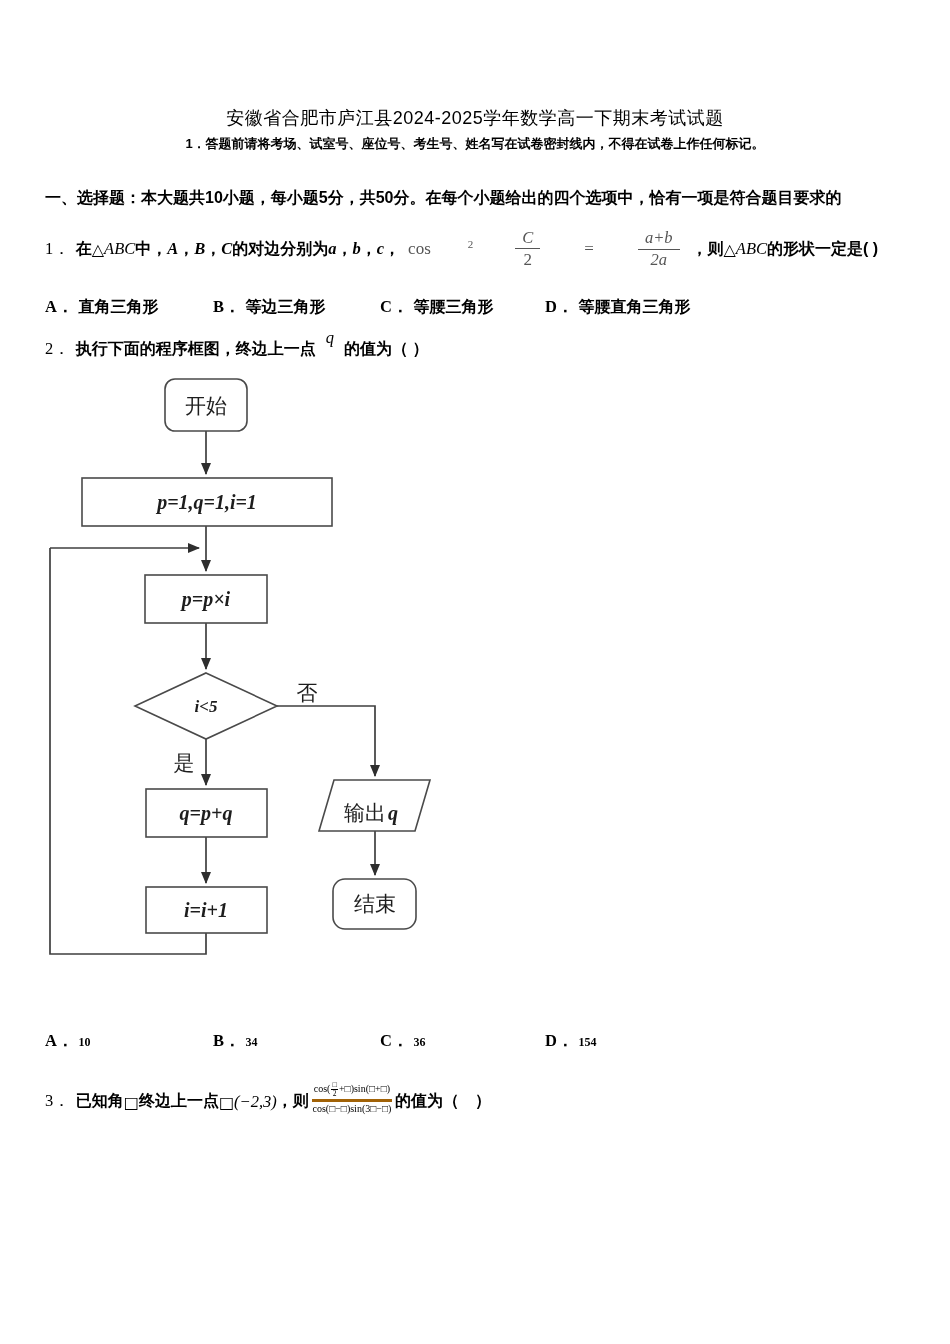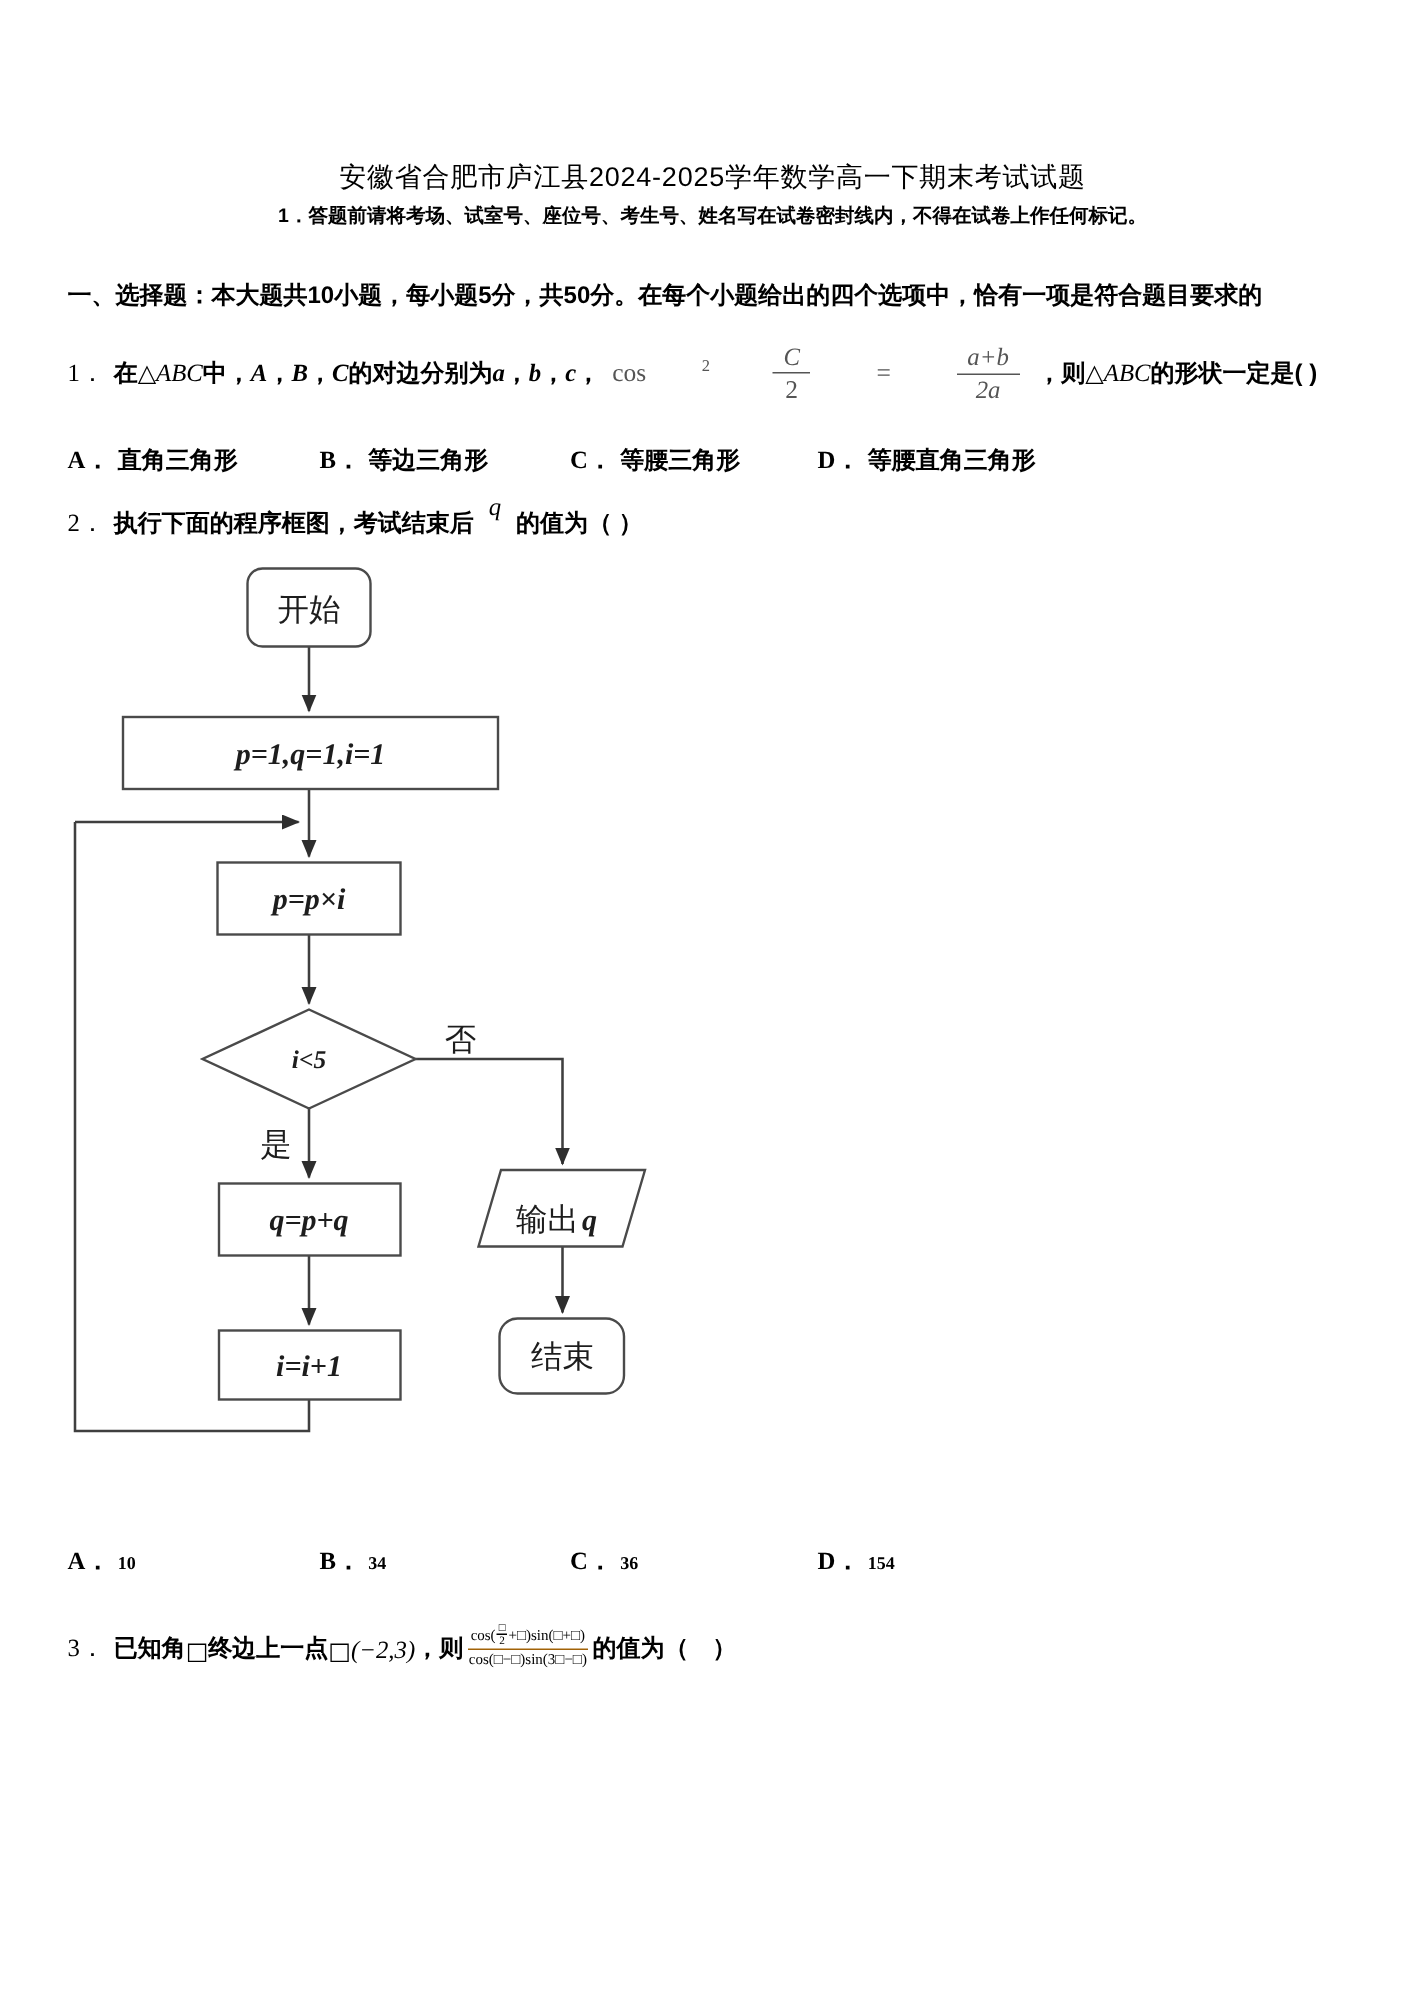--- a/index.html
+++ b/index.html
@@ -32,21 +32,21 @@
   .onum{font-family:Liberation Serif, serif;font-weight:bold;font-size:12px;margin-top:43px;}
   .q2line{margin-top:20px;font-size:16px;display:flex;align-items:baseline;}
   .raised{position:relative;top:-11px;margin:0 10px;}
   .chart-wrap{margin-top:16px;height:588px;position:relative;}
   svg text{font-family:"Liberation Sans",sans-serif;font-size:21px;fill:#1d1d1d;}
   svg .svg-math{font-family:"Liberation Serif",serif;font-style:italic;font-weight:600;font-size:20px;}
   svg .svg-cond{font-family:"Liberation Serif",serif;font-style:italic;font-weight:600;font-size:17px;}
   .q3line{margin-top:26px;display:flex;align-items:flex-end;}
   .sfrac{display:inline-flex;flex-direction:column;align-items:center;line-height:1.25;
          font-family:"Liberation Serif",serif;font-size:10px;margin:0 3px;transform:translateY(3px);}
-  .sfrac .stop{border-bottom:1px solid #a16207;padding:0 2px 1px 2px;display:inline-flex;align-items:flex-end;}
+  .sfrac .stop{border-bottom:3px solid #a16207;padding:0 2px 1px 2px;display:inline-flex;align-items:center;}
   .sfrac .sbot{padding-top:1px;}
   .mfrac{display:inline-flex;flex-direction:column;align-items:center;line-height:1.05;
          font-size:7.5px;margin:0 1px;}
   .mfrac .mnum{border-bottom:0.8px solid #000;padding:0 1px;}
   .tofu{font-family:"DejaVu Sans",sans-serif;}
 </style>
 </head>
 <body>
 
 <div class="page">
@@ -110,21 +110,21 @@
         <span class="cn">等腰三角形</span>
       </span>
     <span class="opt ow4">
         <span class="olabel">D．</span>
         <span class="cn">等腰直角三角形</span>
       </span>
   </div>
 
   <div class="q2line">
     <span class="num">2．</span>
-    <span class="cn">执行下面的程序框图，考试结束后</span>
+    <span class="cn">执行下面的程序框图，终边上一点</span>
     <span class="mi raised">q</span>
     <span class="cn">的值为（ ）</span>
   </div>
 
   <div class="chart-wrap">
     <svg width="410" height="588" viewBox="0 0 410 588">
       <defs>
         <marker id="ah" markerWidth="13" markerHeight="11" refX="11" refY="5" orient="auto" markerUnits="userSpaceOnUse">
           <path d="M0,0 L12,5 L0,10 z" fill="#2e2e2e"></path>
         </marker>

